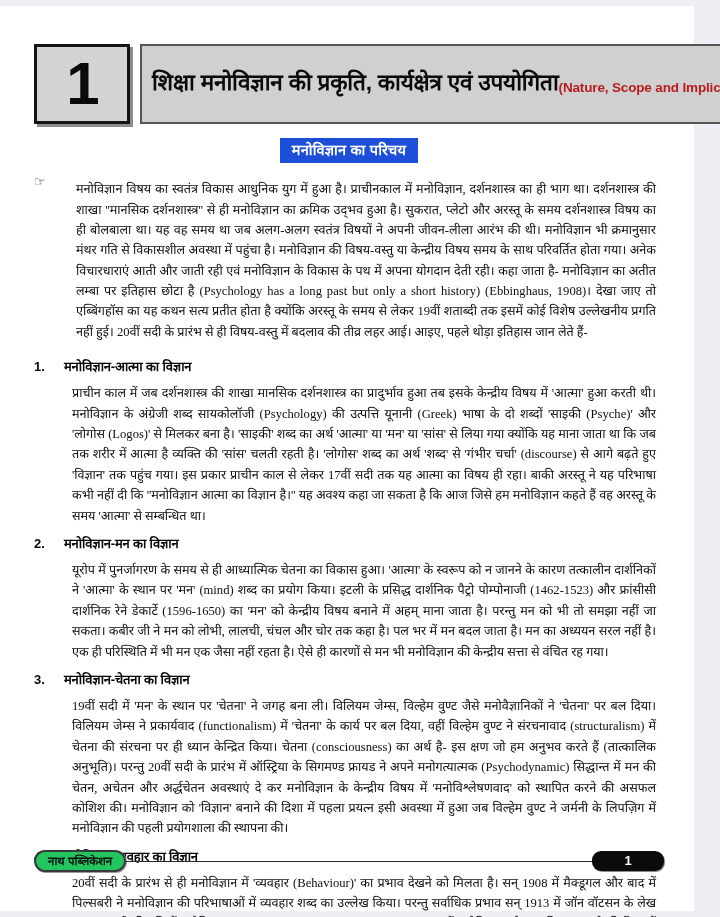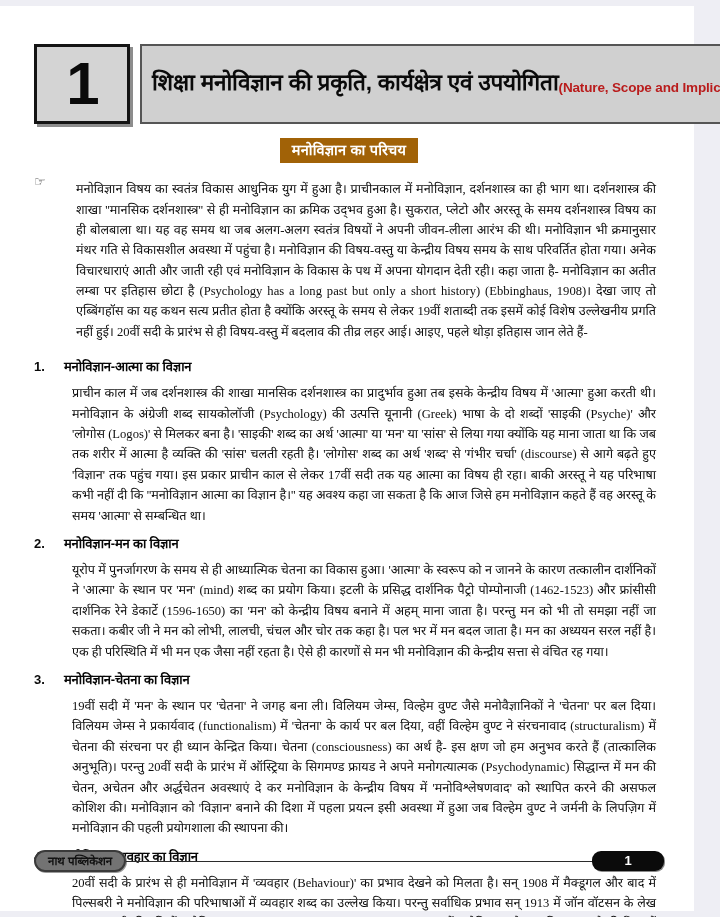--- a/index.html
+++ b/index.html
@@ -99,21 +99,21 @@
     letter-spacing: -0.15px;
   }
 
   
   .banner-wrap {
     text-align: center;
     margin: 14px 0 8px 0;
   }
   .banner {
     display: inline-block;
-    background: #a16207;
+    background: #1d4ed8;
     color: #ffffff;
     font-family: "Liberation Sans", "DejaVu Sans", sans-serif;
     font-weight: bold;
     font-size: 14.5px;
     line-height: 1.25;
     padding: 3px 12px 4px 12px;
     letter-spacing: 0.2px;
   }
 
   
@@ -179,21 +179,21 @@
     position: absolute;
     left: 34px;
     right: 30px;
     bottom: 38px;
     height: 24px;
     display: flex;
     align-items: center;
   }
   .pub-badge {
     flex: 0 0 auto;
-    background: #737373;
+    background: #22c55e;
     border: 2px solid #3a3a3a;
     border-radius: 12px;
     padding: 1px 12px 2px 12px;
     font-family: "Liberation Sans", "DejaVu Sans", sans-serif;
     font-weight: bold;
     font-size: 11.5px;
     color: #111;
     box-shadow: 1px 1px 0 0 #9a9a9a;
     white-space: nowrap;
   }

